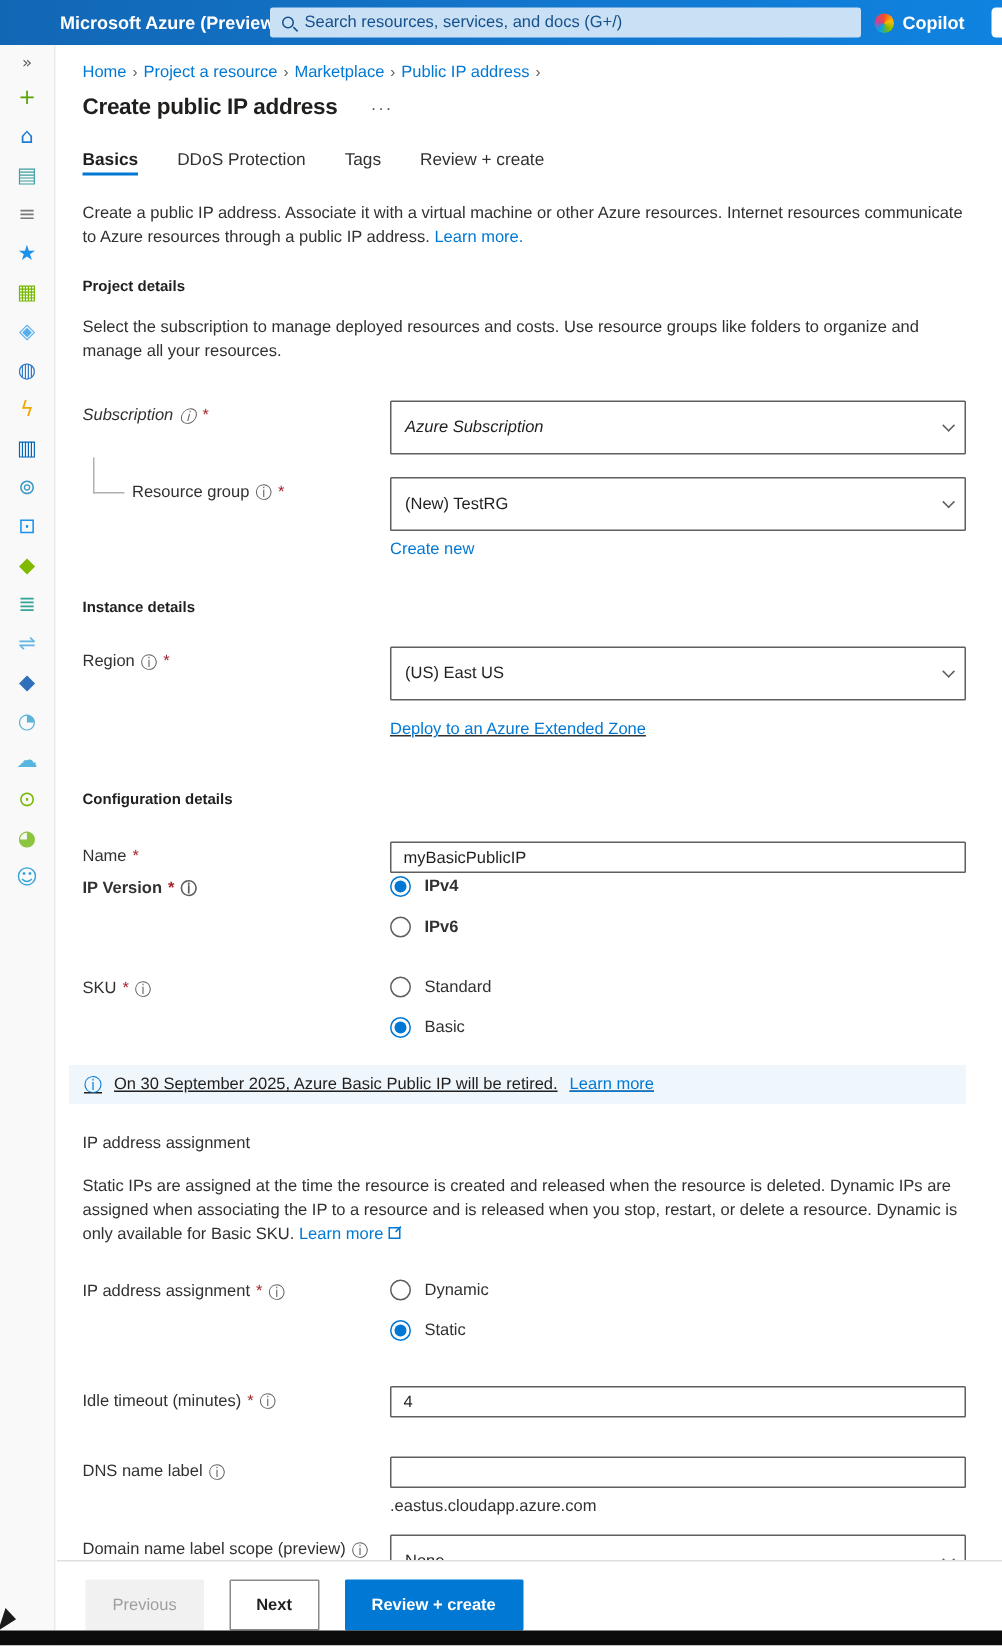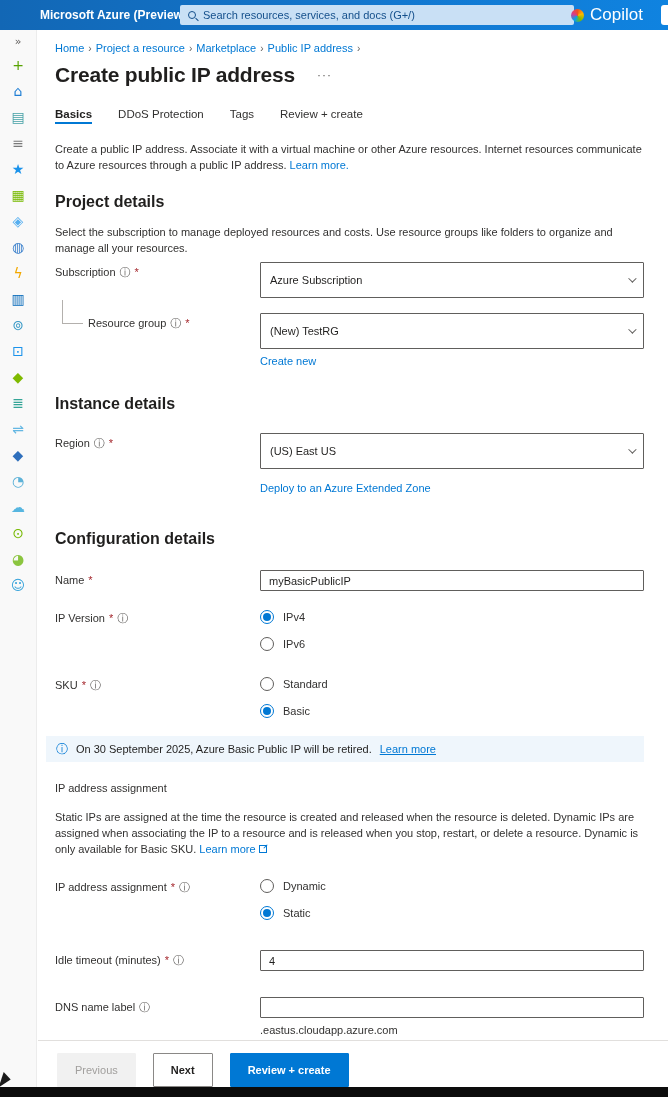--- a/index.html
+++ b/index.html
@@ -7,50 +7,50 @@
   body { font-family:"Liberation Sans",sans-serif; font-size:11px; color:#323130; background:#fff; position:relative; overflow:hidden; }
 
   
   .topbar { position:absolute; top:0; left:0; width:668px; height:30px;
     background:linear-gradient(90deg,#1267b5 0%,#1278d0 60%,#0f83e0 100%); display:flex; align-items:center; z-index:30; }
   .brand { color:#fff; font-weight:700; font-size:12px; margin-left:40px; white-space:nowrap; }
   .searchbox { position:absolute; left:180px; top:5px; width:394px; height:20px; background:#c9e0f5;
     border-radius:2px; display:flex; align-items:center; padding:0 8px; color:#15508c; }
   .search-glyph { width:8px; height:8px; border:1px solid #15508c; border-radius:50%; position:relative; margin-right:7px; flex:0 0 auto; }
   .search-glyph::after { content:""; position:absolute; width:4px; height:1px; background:#15508c; transform:rotate(45deg); left:6px; top:7px; }
-  .copilot { position:absolute; right:25px; top:4px; height:22px; display:flex; align-items:center; gap:6px; color:#fff; font-size:17px; font-weight:400; cursor:pointer; }
+  .copilot { position:absolute; right:25px; top:4px; height:22px; display:flex; align-items:center; gap:6px; color:#fff; font-size:12px; font-weight:700; cursor:pointer; }
   .copilot-logo { width:13px; height:13px; border-radius:50%;
     background:conic-gradient(#f25022,#ffb900,#7fba00,#00a4ef,#d83b8d,#f25022); }
   .topbar-edge { position:absolute; right:-3px; top:5px; width:10px; height:20px; background:#fff; border-radius:3px; }
 
   
   .sidebar { position:absolute; top:30px; left:0; width:37px; bottom:0; background:#f9f9f9; border-right:1px solid #ececec; z-index:20; }
   .side-item { width:36px; height:26px; display:flex; align-items:center; justify-content:center;
     font-family:"DejaVu Sans",sans-serif; font-size:14px; cursor:pointer; }
   .side-item:first-child { font-size:11px; height:22px; }
 
   
   .content { position:absolute; top:30px; left:38px; width:630px; padding:0 24px 0 17px; }
 
   .breadcrumb { margin-top:12px; font-size:11px; color:#605e5c; display:flex; gap:4px; align-items:center; flex-wrap:nowrap; }
   .crumb { color:#0078d4; cursor:pointer; text-decoration:none; }
   .crumb-sep { color:#605e5c; font-size:10px; }
 
   .title-row { margin-top:9px; display:flex; align-items:center; gap:22px; }
-  .page-title { font-size:21px; font-weight:700; color:#201f1e; letter-spacing:-0.2px; }
+  .page-title { font-size:15px; font-weight:700; color:#201f1e; letter-spacing:-0.2px; }
   .title-more { color:#605e5c; font-size:12px; letter-spacing:1px; cursor:pointer; }
 
   .tabs { margin-top:21px; display:flex; gap:26px; }
   .tab { padding-bottom:2px; color:#323130; cursor:pointer; font-size:11.5px; }
   .tab.active { font-weight:700; border-bottom:2px solid #0078d4; color:#201f1e; }
 
   .intro { margin-top:17px; line-height:16px; color:#323130; }
   a.link { color:#0078d4; text-decoration:none; cursor:pointer; }
 
-  .section-h { margin-top:20px; font-size:16px; font-weight:700; color:#201f1e; }
+  .section-h { margin-top:20px; font-size:10px; font-weight:700; color:#201f1e; }
   .para { margin-top:13px; line-height:16px; }
 
   .form { position:relative; }
   .row { display:flex; align-items:flex-start; }
   .lab { width:205px; flex:0 0 205px; padding-top:4px; color:#323130; display:flex; align-items:center; gap:4px; }
   .ctrl { flex:1 1 auto; min-width:0; }
 
   .info { color:#605e5c; font-size:11px; line-height:1; cursor:pointer; font-family:"DejaVu Sans",sans-serif; }
   .info::before { content:"\24D8"; }
   .req { color:#a4262c; font-size:11px; }
@@ -64,21 +64,21 @@
 
   .radio-opt { display:flex; align-items:center; gap:9px; cursor:pointer; }
   .radio { width:14px; height:14px; border:1px solid #605e5c; border-radius:50%; background:#fff; flex:0 0 auto; position:relative; }
   .radio.sel { border-color:#0078d4; }
   .radio.sel::after { content:""; position:absolute; inset:2px; background:#0078d4; border-radius:50%; }
 
   .rg-connector { position:absolute; left:7px; top:-13px; width:21px; height:24px;
     border-left:1px solid #b3b0ad; border-bottom:1px solid #b3b0ad; }
 
   .banner { margin-top:16px; margin-left:-9px; height:26px; background:#eff6fc; display:flex; align-items:center;
-    gap:8px; padding:0 10px; color:#201f1e; }
+    gap:8px; padding:0 10px; color:#201f1e;text-decoration:underline; }
   .banner .info { color:#0078d4; font-size:12px; }
   .banner a.link { text-decoration:underline; }
 
   .ext-icon { display:inline-block; width:8px; height:8px; border:1px solid #0078d4; position:relative; margin-left:3px; }
   .ext-icon::after { content:""; position:absolute; width:5px; height:1px; background:#0078d4; transform:rotate(-45deg); right:-2px; top:0px; }
 
   .dns-suffix { margin-top:6px; color:#323130; }
 
   
   .footer { position:absolute; left:38px; right:0; bottom:10px; height:47px; background:#fff;
@@ -164,21 +164,21 @@
     <span>Create a public IP address. Associate it with a virtual machine or other Azure resources. Internet resources communicate to Azure resources through a public IP address.</span>
     <a class="link">Learn more.</a>
   </div>
 
   <div class="section-h">Project details</div>
 
   <div class="para">Select the subscription to manage deployed resources and costs. Use resource groups like folders to organize and manage all your resources.</div>
 
   <div class="form">
 
-    <div class="row" style="margin-top:6px;">
+    <div class="row" style="margin-top:25px;font-style:italic;">
       <div class="lab">
         <span>Subscription</span>
         <span class="info"></span>
         <span class="req"></span>
       </div>
       <div class="ctrl">
         <div class="dd">
           <span>Azure Subscription</span>
           <span class="chev"></span>
         </div>
@@ -207,37 +207,37 @@
       <div class="lab">
         <span>Region</span>
         <span class="info"></span>
         <span class="req"></span>
       </div>
       <div class="ctrl">
         <div class="dd">
           <span>(US) East US</span>
           <span class="chev"></span>
         </div>
-        <div style="margin-top:13px;"><a class="link">Deploy to an Azure Extended Zone</a></div>
+        <div style="margin-top:13px;text-decoration:underline;"><a class="link">Deploy to an Azure Extended Zone</a></div>
       </div>
     </div>
 
     <div class="section-h mt36">Configuration details</div>
 
     <div class="row mt22">
       <div class="lab">
         <span>Name</span>
         <span class="req"></span>
       </div>
       <div class="ctrl">
         <input class="tin" type="text" value="myBasicPublicIP" style="">
       </div>
     </div>
 
-    <div class="row" style="margin-top:17px;">
+    <div class="row" style="font-weight:bold;">
       <div class="lab">
         <span>IP Version</span>
         <span class="req"></span>
         <span class="info"></span>
       </div>
       <div class="ctrl stack">
         <div class="radio-opt">
           <span class="radio sel"></span>
           <span>IPv4</span>
         </div>

